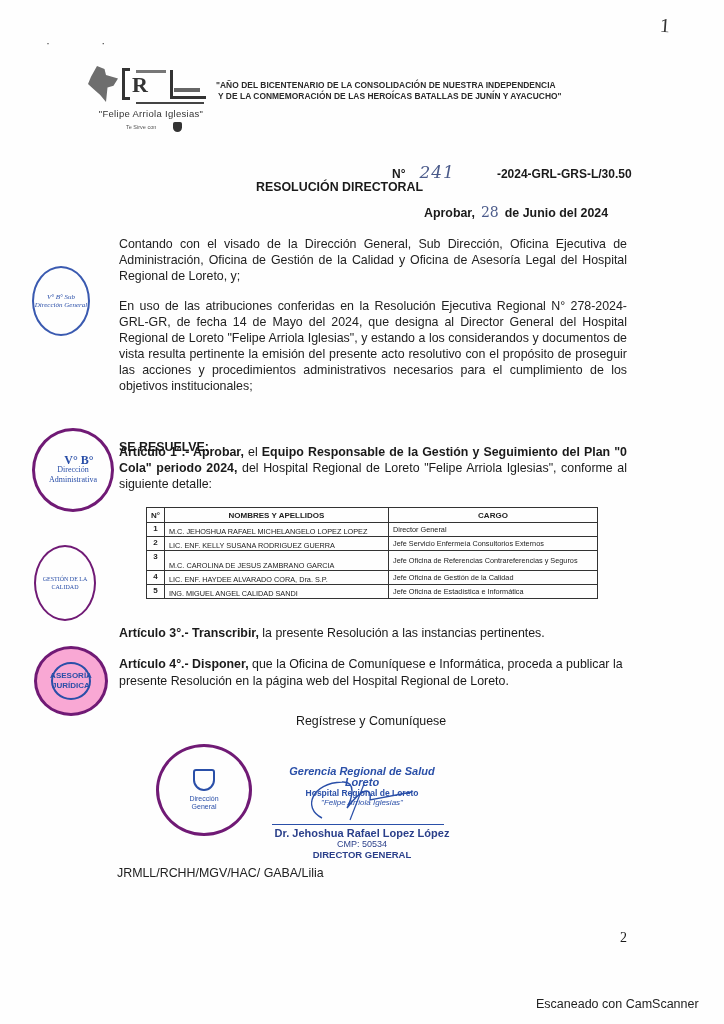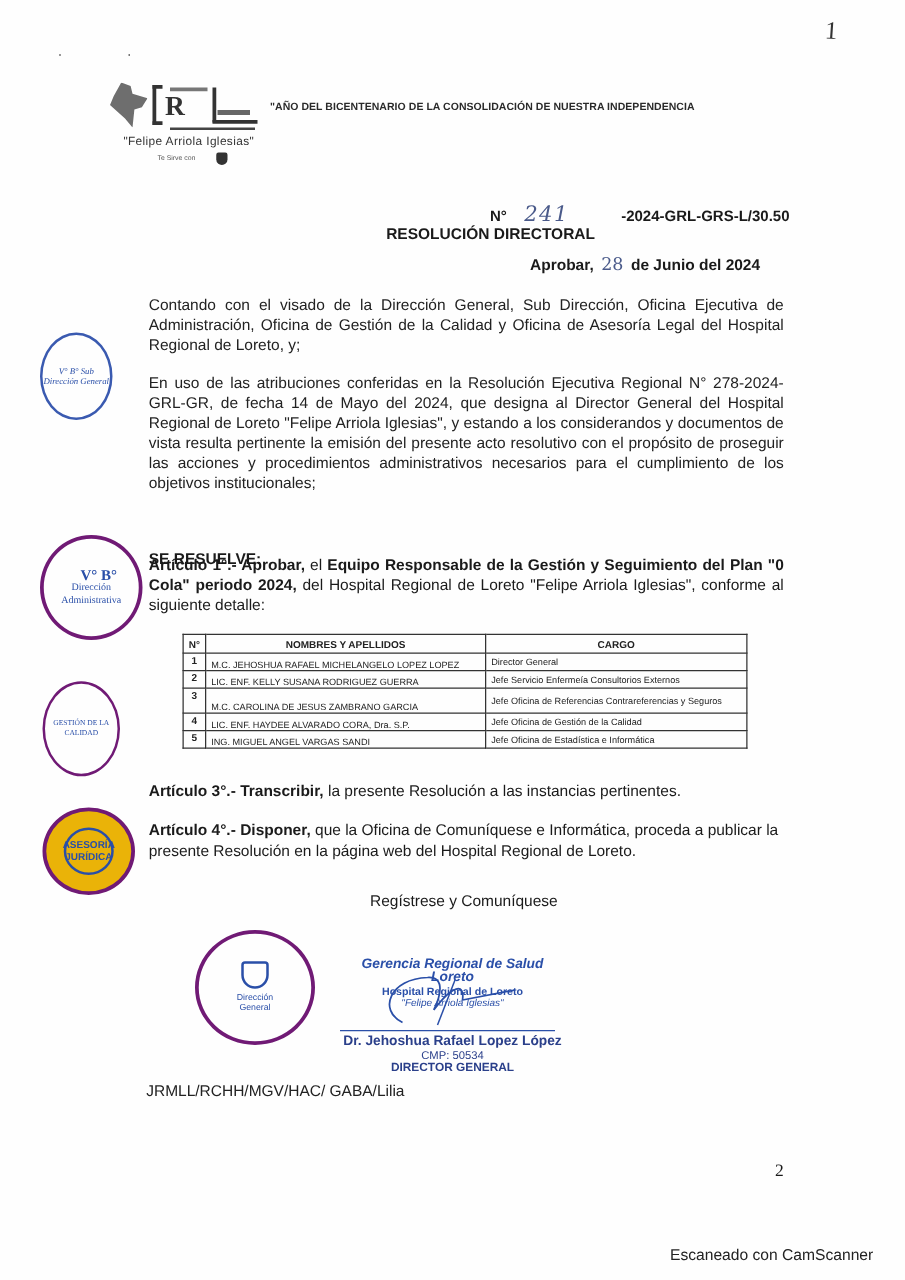--- a/index.html
+++ b/index.html
@@ -23,21 +23,21 @@
   .logo-box .underline { position: absolute; left: 14px; top: 34px; width: 68px; height: 2px; background: #444; }
   .logo-name { position: absolute; left: 0; top: 42px; width: 130px; text-align: center; font-size: 9.5px; color: #333; letter-spacing: 0.3px; }
   .logo-tag { position: absolute; left: 40px; top: 58px; font-size: 5.5px; color: #555; }
   .logo-shield { position: absolute; left: 87px; top: 56px; width: 9px; height: 10px; background: #333; border-radius: 2px 2px 5px 5px; }
 
   .year-motto { left: 216px; top: 80px; width: 400px; font-size: 8.4px; font-weight: bold; color: #2a2a2a; line-height: 11px; letter-spacing: 0.05px; }
 
   .res-number { left: 392px; top: 162px; font-size: 12px; font-weight: bold; display: flex; align-items: baseline; }
   .res-number .handwritten { font-family: "DejaVu Serif", serif; font-weight: normal; font-style: italic; color: #4a5a8a; font-size: 17px; margin: 0 42px 0 14px; letter-spacing: 1px; }
 
-  .doc-title { left: 256px; top: 180px; width: 220px; text-align: right; font-size: 12.4px; font-weight: bold; }
+  .doc-title { left: 256px; top: 180px; width: 220px; text-align: left; font-size: 12.4px; font-weight: bold; }
 
   .date-line { left: 424px; top: 204px; font-size: 12.4px; font-weight: bold; display: flex; align-items: baseline; }
   .date-line .handwritten { font-family: "DejaVu Serif", serif; font-weight: normal; color: #4a5a8a; font-size: 14px; margin: 0 6px 0 6px; }
 
   .para { left: 119px; width: 508px; font-size: 12.4px; line-height: 16px; text-align: justify; color: #222; }
   .p1 { top: 236px; }
   .p2 { top: 298px; }
 
   .resuelve { left: 119px; top: 440px; font-size: 12.4px; font-weight: bold; }
 
@@ -60,21 +60,21 @@
 
   
   .stamp { border-radius: 50%; border: 2px solid #701a75; color: #2a4fa8; display: flex; align-items: center; justify-content: center; text-align: center; font-family: "Liberation Serif", serif; }
   .stamp .inner { font-size: 7px; line-height: 8px; font-style: italic; }
   .stamp-sub { left: 32px; top: 266px; width: 58px; height: 70px; border-color: #3a5ab0; }
   .stamp-adm { left: 32px; top: 428px; width: 82px; height: 84px; border-width: 3px; }
   .stamp-adm .inner { font-size: 8px; line-height: 10px; font-style: normal; }
   .stamp-adm .vb { font-size: 12px; font-weight: bold; padding-left: 12px; }
   .stamp-cal { left: 34px; top: 545px; width: 62px; height: 76px; }
   .stamp-cal .inner { font-style: normal; font-size: 6px; }
-  .stamp-jur { left: 34px; top: 646px; width: 74px; height: 70px; border-width: 3px; background: #eab308; }
+  .stamp-jur { left: 34px; top: 646px; width: 74px; height: 70px; border-width: 3px; background: #f9a8d4; }
   .stamp-jur .core { border: 2px solid #2a4fa8; border-radius: 50%; width: 40px; height: 38px; display: flex; align-items: center; justify-content: center; font-family: "Liberation Sans", sans-serif; font-weight: bold; font-size: 8px; line-height: 10px; font-style: normal; }
   .stamp-dir { left: 156px; top: 744px; width: 96px; height: 92px; border-width: 3px; }
   .stamp-dir .shield { width: 22px; height: 22px; border: 2px solid #2a4fa8; border-radius: 3px 3px 11px 11px; margin: 0 auto 4px; }
   .stamp-dir .inner { font-size: 7px; font-style: normal; font-family: "Liberation Sans", sans-serif; }
 
   
   .sig-block { left: 272px; top: 766px; width: 180px; text-align: center; color: #2a4fa8; }
   .sig-org1 { font-size: 11px; font-weight: bold; line-height: 11px; font-style: italic; }
   .sig-org2 { font-size: 8.5px; font-weight: bold; line-height: 10px; }
   .sig-org3 { font-size: 8px; font-style: italic; line-height: 10px; }
@@ -106,20 +106,21 @@
       <div class="tiny2"></div>
       <div class="underline"></div>
   </div>
   <div class="logo-name">"Felipe Arriola Iglesias"</div>
   <div class="logo-tag">Te Sirve con</div>
   <div class="logo-shield"></div>
 </div>
 
 <div class="abs year-motto">
   <div>"AÑO DEL BICENTENARIO DE LA CONSOLIDACIÓN DE NUESTRA INDEPENDENCIA</div>
+  <div style="padding-left:2px">Y DE LA CONMEMORACIÓN DE LAS HEROÍCAS BATALLAS DE JUNÍN Y AYACUCHO"</div>
 </div>
 
 <div class="abs res-number">
   <span>N°</span>
   <span class="handwritten">241</span>
   <span>-2024-GRL-GRS-L/30.50</span>
 </div>
 
 <div class="abs doc-title">RESOLUCIÓN DIRECTORAL</div>
 
@@ -160,21 +161,21 @@
       <td class="name">M.C. CAROLINA DE JESUS ZAMBRANO GARCIA</td>
       <td class="cargo">Jefe Oficina de Referencias Contrareferencias y Seguros</td>
     </tr>
     <tr>
       <td class="num">4</td>
       <td class="name">LIC. ENF. HAYDEE ALVARADO CORA, Dra. S.P.</td>
       <td class="cargo">Jefe Oficina de Gestión de la Calidad</td>
     </tr>
     <tr>
       <td class="num">5</td>
-      <td class="name">ING. MIGUEL ANGEL VARGAS SANDI</td>
+      <td class="name">ING. MIGUEL ANGEL CALIDAD SANDI</td>
       <td class="cargo">Jefe Oficina de Estadística e Informática</td>
     </tr>
   </tbody>
 </table>
 
 <p class="abs art3"><b>Artículo 3°.- Transcribir,</b><span> la presente Resolución a las instancias pertinentes.</span></p>
 
 <p class="abs art4"><b>Artículo 4°.- Disponer,</b><span> que la Oficina de Comuníquese e Informática, proceda a publicar la presente Resolución en la página web del Hospital Regional de Loreto.</span></p>
 
 <div class="abs registrese">Regístrese y Comuníquese</div>

